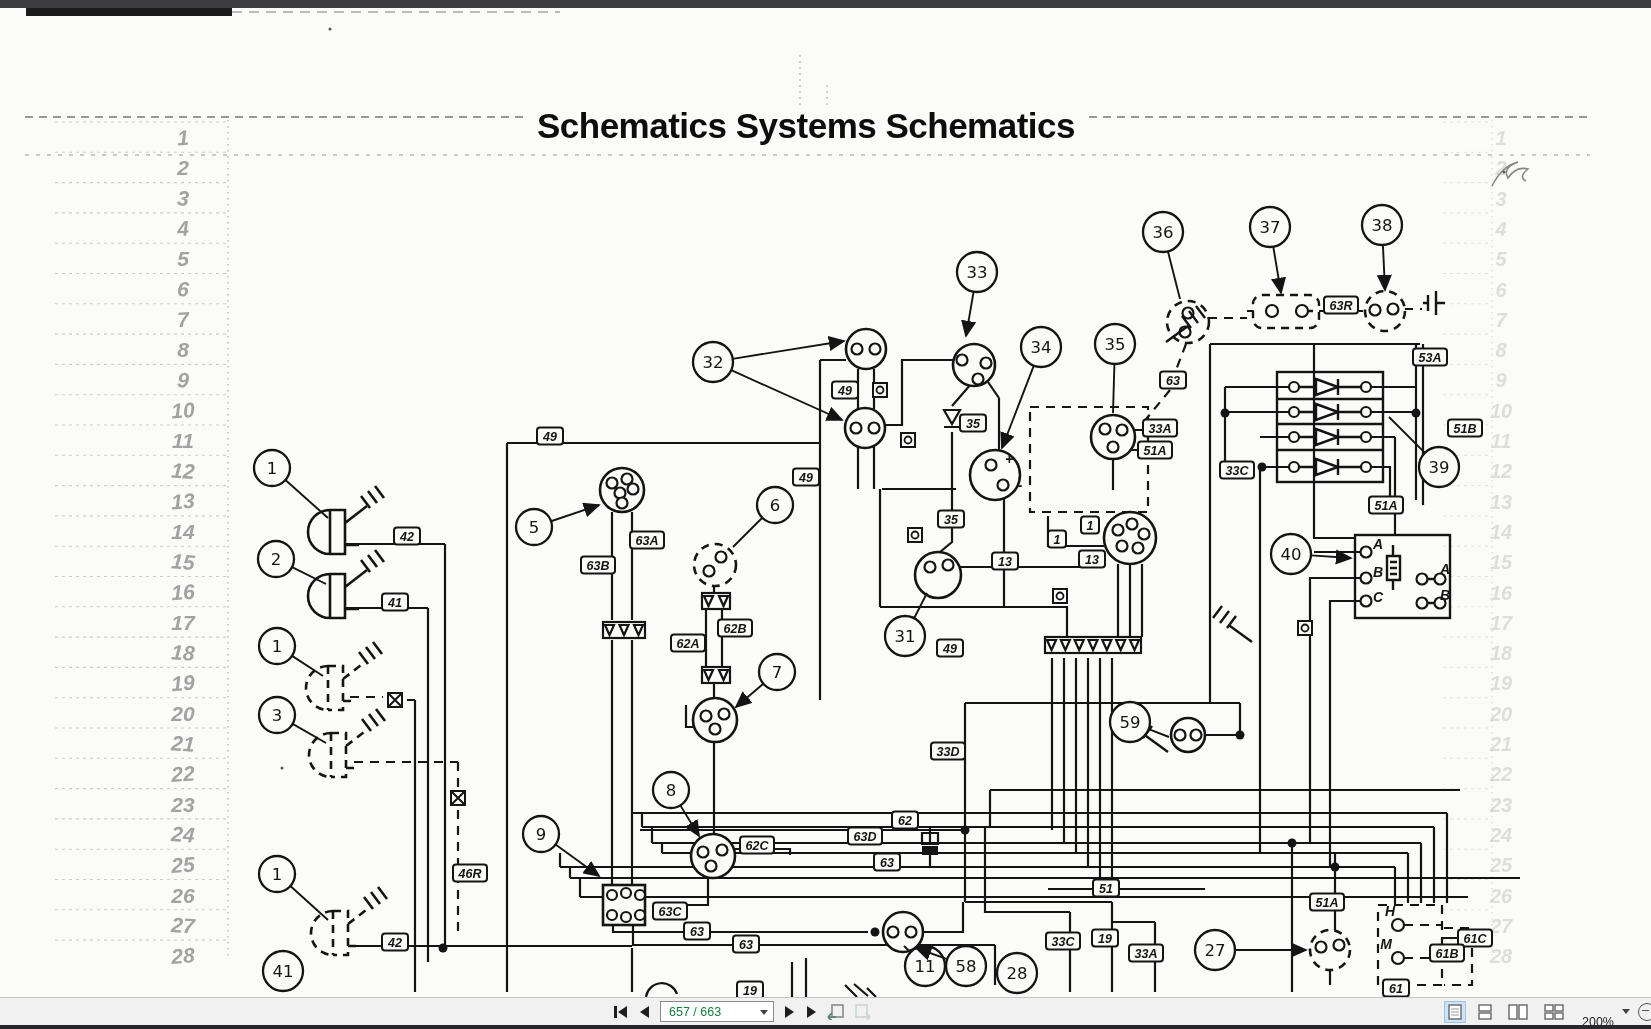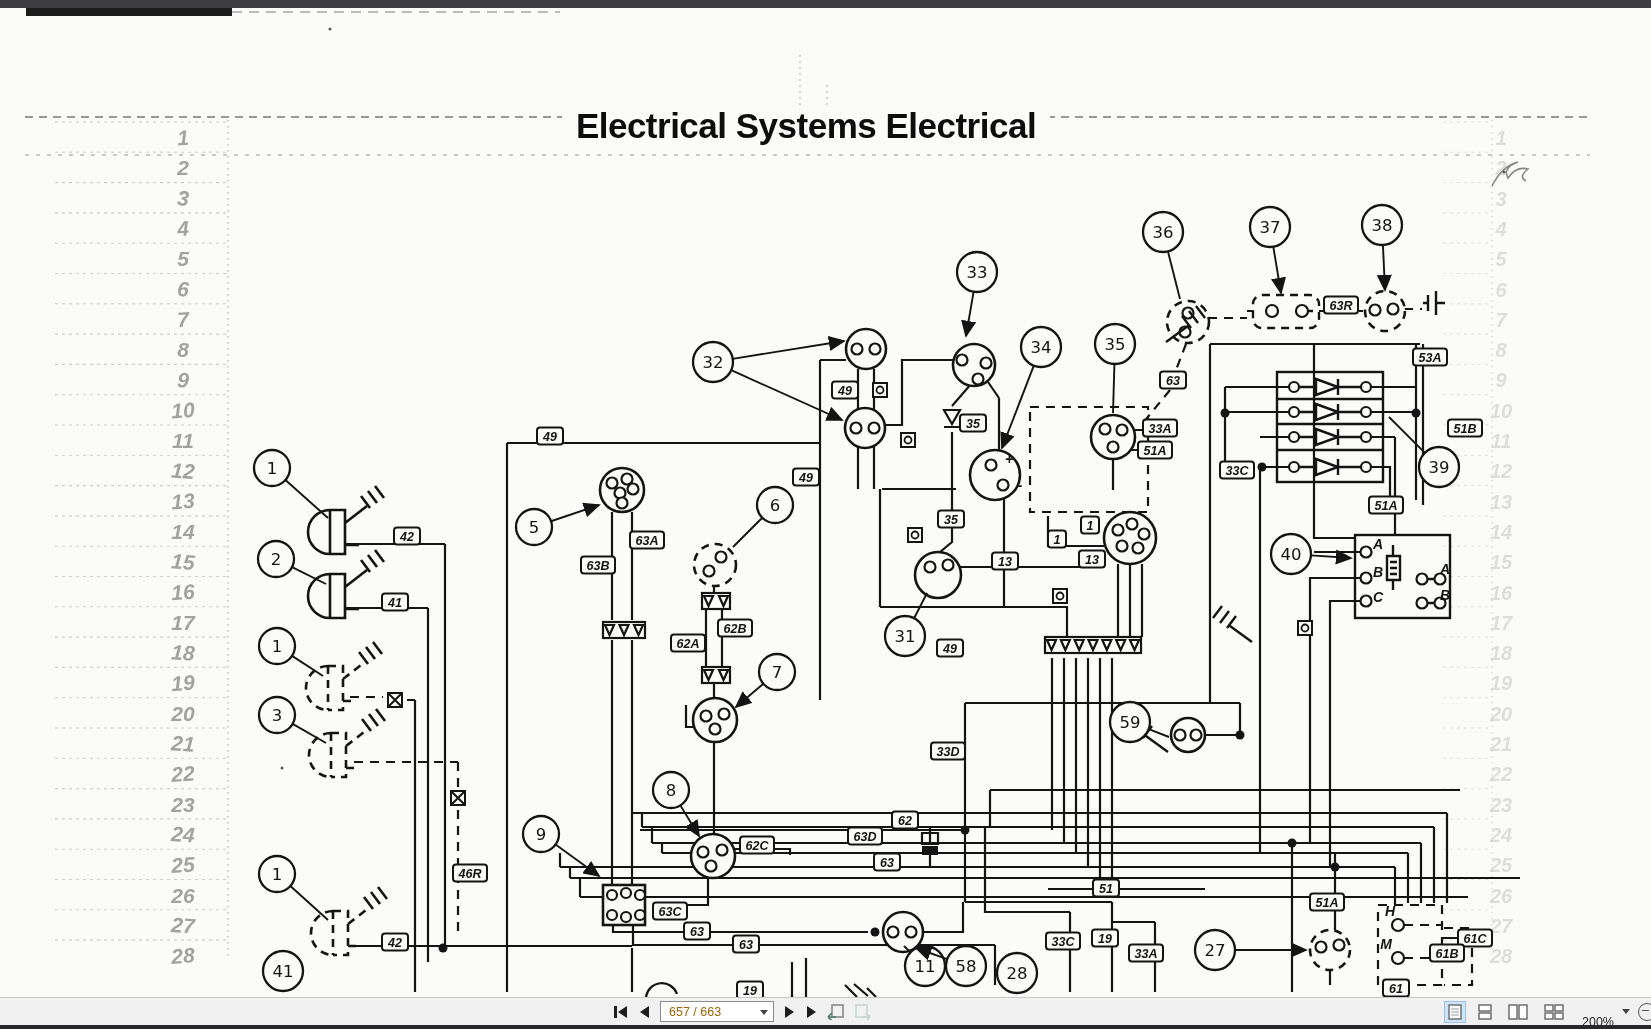--- a/index.html
+++ b/index.html
@@ -14,40 +14,40 @@
   
   .toolbar{position:absolute;left:0;top:997px;width:1651px;height:27px;background:#f1f1f2;
            border-top:1px solid #c6c6c6;display:flex;align-items:center;z-index:6;overflow:hidden;}
   .nav-group{display:flex;align-items:center;gap:9px;margin-left:612px;}
   .tbtn{display:flex;align-items:center;gap:1px;cursor:default;padding:2px;}
   .tri{width:0;height:0;border-style:solid;}
   .tri.r{border-width:6px 0 6px 9px;border-color:transparent transparent transparent #1e1e1e;}
   .tri.l{border-width:6px 9px 6px 0;border-color:transparent #1e1e1e transparent transparent;}
   .vbar{width:3px;height:12px;background:#1e1e1e;}
   .page-box{width:104px;height:19px;background:#fff;border:1px solid #8a8a8a;display:flex;
-            align-items:center;font-size:12.5px;color:#a16207;padding-left:8px;position:relative;}
+            align-items:center;font-size:12.5px;color:#15803d;padding-left:8px;position:relative;}
   .page-box .caret{position:absolute;right:5px;top:8px;}
   .caret{width:0;height:0;border-left:4px solid transparent;border-right:4px solid transparent;
          border-top:5px solid #444;}
   .view-icon{width:18px;height:16px;position:relative;}
   .right-group{margin-left:auto;display:flex;align-items:center;gap:8px;margin-right:2px;}
   .layout-btn{padding:2px 3px;border:1px solid transparent;display:flex;}
   .layout-btn.active{background:#cde3f7;border:1px solid #9ec3e8;}
   .zoom-label{font-size:12.5px;color:#222;margin-left:6px;margin-top:20px;}
   .zoom-out-btn{width:16px;height:16px;border:1.5px solid #555;border-radius:50%;position:relative;
                 margin-right:-7px;flex:none;}
   .zoom-out-btn::after{content:"";position:absolute;left:3px;top:6px;width:7px;height:1.6px;background:#555;}
 </style>
 </head>
 <body>
 
 <div class="screen">
   <div class="strip-top"></div>
 
-  <div class="page-title"><span>Electrical Systems Electrical</span></div>
+  <div class="page-title"><span>Schematics Systems Schematics</span></div>
 
   <svg id="schem" width="1651" height="997" viewBox="0 0 1651 997">
     <defs>
       <marker id="arr" markerWidth="10" markerHeight="8" refX="8" refY="4" orient="auto">
         <path d="M0,0 L9,4 L0,8 Z" fill="#141414"></path>
       </marker>
     </defs>
 
     <g stroke="#555" fill="none">
       <rect x="26" y="8" width="206" height="8" fill="#1c1c1c" stroke="none"></rect>

